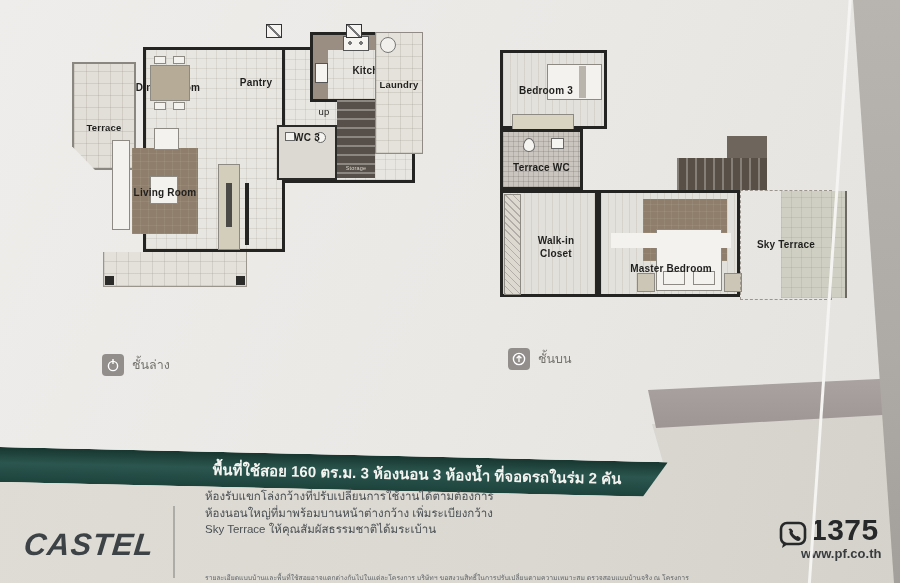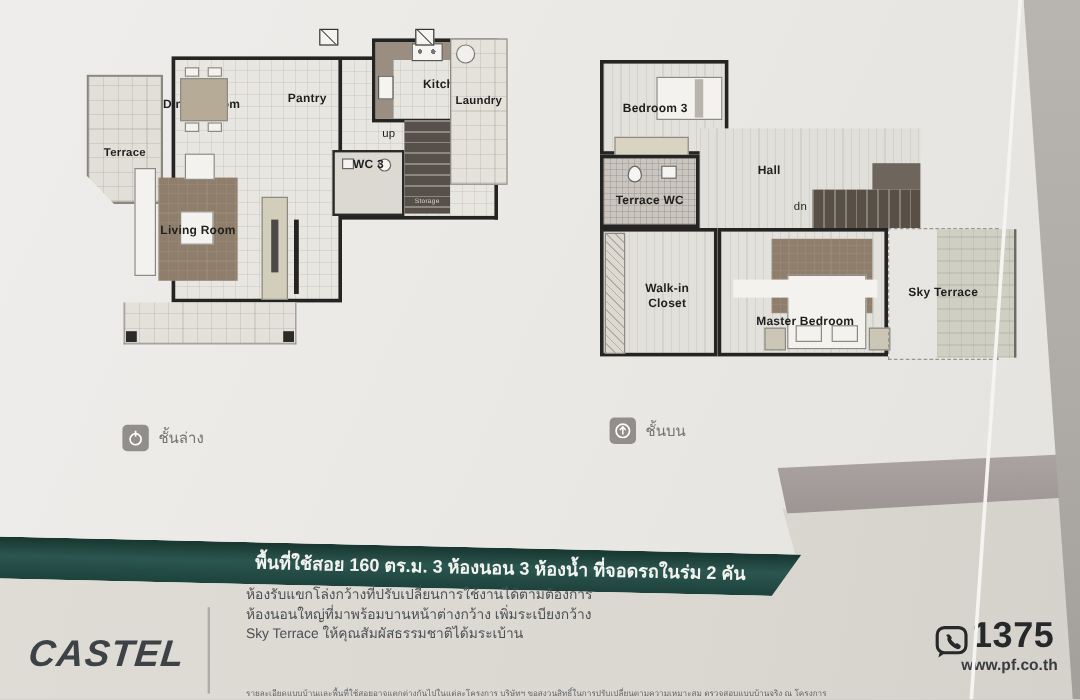--- a/index.html
+++ b/index.html
@@ -108,24 +108,20 @@
 
     <div class="room w3 woodv" style="left:12px;top:28px;width:107px;height:79px;background-color:#e3e1db;">
       <div class="furn" style="left:44px;top:11px;width:55px;height:36px;"></div>
       <div class="abs" style="left:76px;top:13px;width:7px;height:32px;background:#b9b4ac;"></div>
       <span class="rlabel" style="left:0;width:86px;top:32px;">Bedroom 3</span>
     </div>
     <div class="abs" style="left:24px;top:92px;width:60px;height:16px;background:#d9d3c1;border:1px solid #8d8a84;"></div>
 
 
 
-    <div class="room woodv" style="left:95px;top:85px;width:184px;height:83px;background-color:#e1dfd9;">
-      <span class="rlabel" style="left:38px;top:30px;width:40px;">Hall</span>
-      <span class="rlabel" style="left:72px;top:60px;width:24px;font-size:9.5px;font-weight:400;">dn</span>
-    </div>
 
     <div class="abs" style="left:239px;top:114px;width:40px;height:22px;background:#6e655c;"></div>
     <div class="abs" style="left:189px;top:136px;width:90px;height:32px;background:#584f46;
                 background-image:repeating-linear-gradient(90deg,rgba(240,238,233,.3) 0 1.5px,transparent 1.5px 9px);"></div>
 
     <div class="room w3 mosaic" style="left:12px;top:107px;width:83px;height:61px;background-color:#cac6bf;">
       <div class="abs" style="left:20px;top:6px;width:10px;height:12px;border-radius:50%/60% 60% 40% 40%;background:#f6f4f0;border:1px solid #666;"></div>
       <div class="abs" style="right:16px;top:6px;width:11px;height:9px;background:#f6f4f0;border:1px solid #666;"></div>
       <span class="rlabel" style="left:0;right:0;top:30px;">Terrace WC</span>
     </div>

